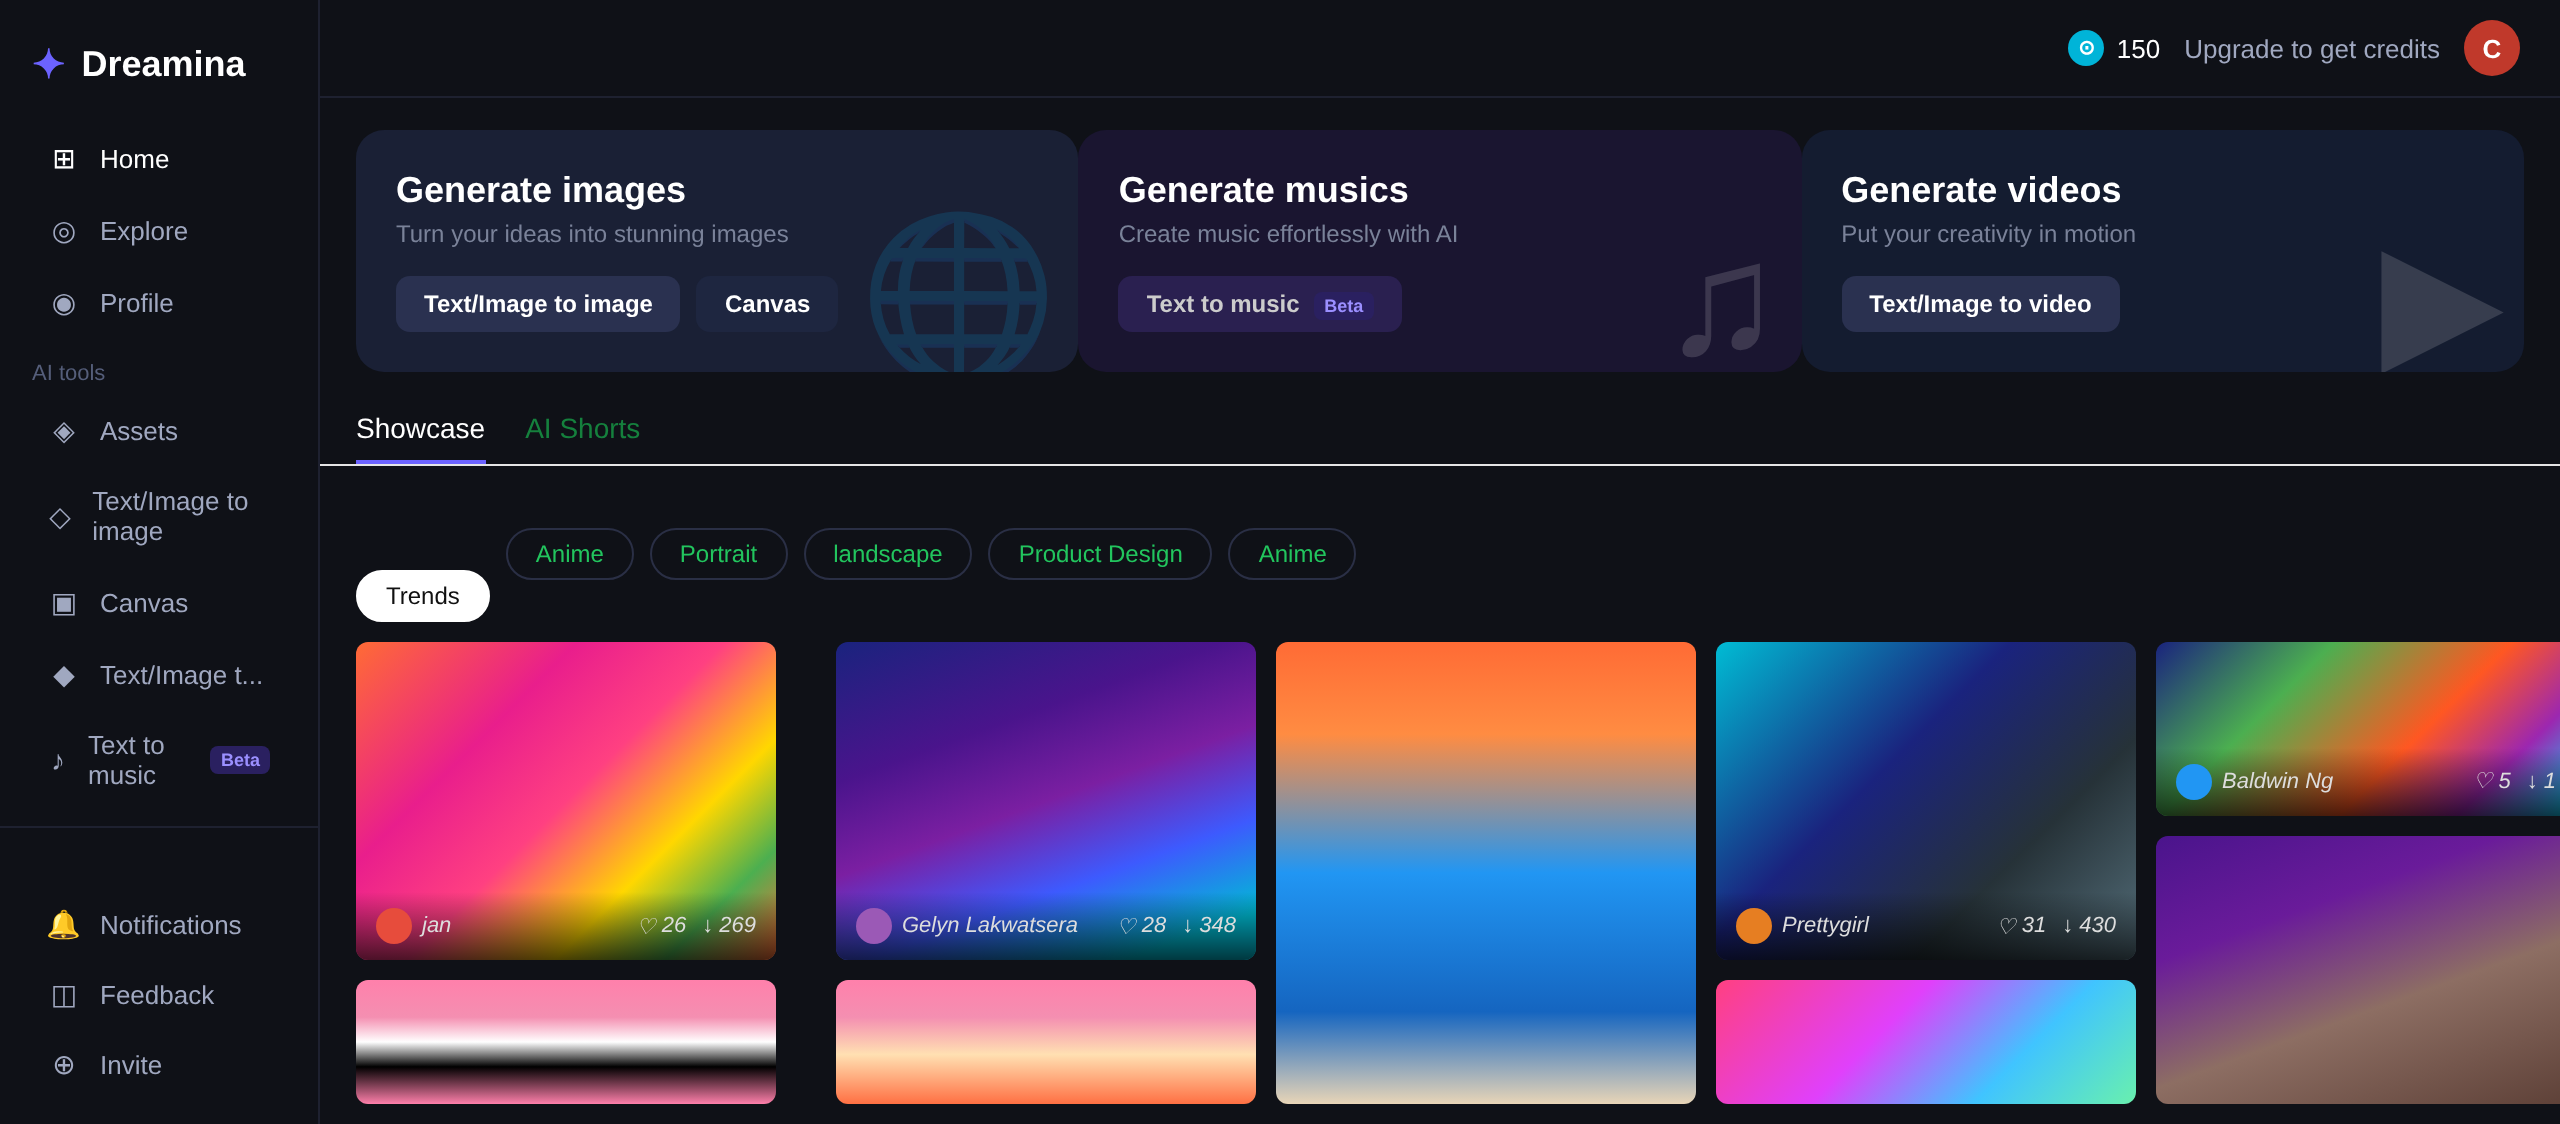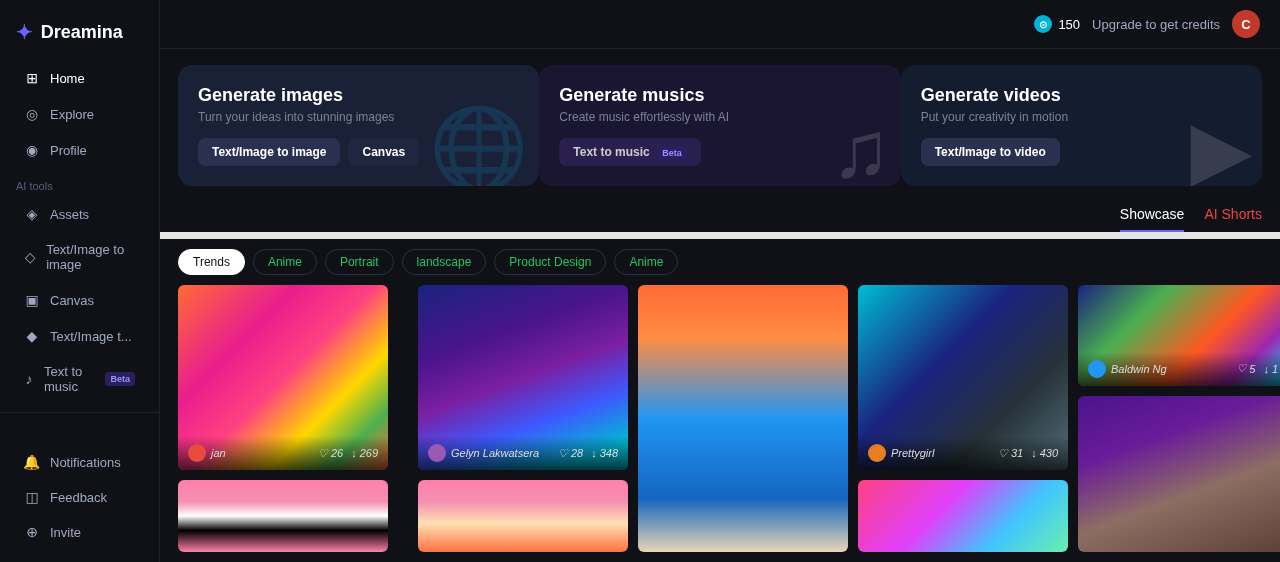--- a/index.html
+++ b/index.html
@@ -198,28 +198,27 @@
       opacity: 0.15;
       font-size: 80px;
     }
 
     
     .tabs-section {
       padding: 0 18px;
       display: flex;
       align-items: center;
       gap: 20px;
-      border-bottom: 7px solid #e5e5e5;
-      justify-content: flex-end;
+      border-bottom: 1px solid #e5e5e5;
     }
     .tab-item {
       font-size: 14px;
       padding: 8px 0;
       cursor: pointer;
-      color: #ef4444;
+      color: #15803d;
       border-bottom: 2px solid transparent;
     }
     .tab-item.active {
       color: #fff;
       border-bottom: 2px solid #6c63ff;
     }
 
     
     .filter-row {
       display: flex;
@@ -233,20 +232,21 @@
       font-size: 12px;
       cursor: pointer;
       border: 1px solid #2a2f45;
       background: transparent;
       color: #22c55e;
     }
     .filter-chip.active {
       background: #fff;
       color: #111;
       border-color: #fff;
+      margin-top: 42px;
     }
 
     
     .gallery {
       flex: 1;
       overflow: hidden;
       padding: 0 18px 10px;
       display: flex;
       gap: 10px;
     }

